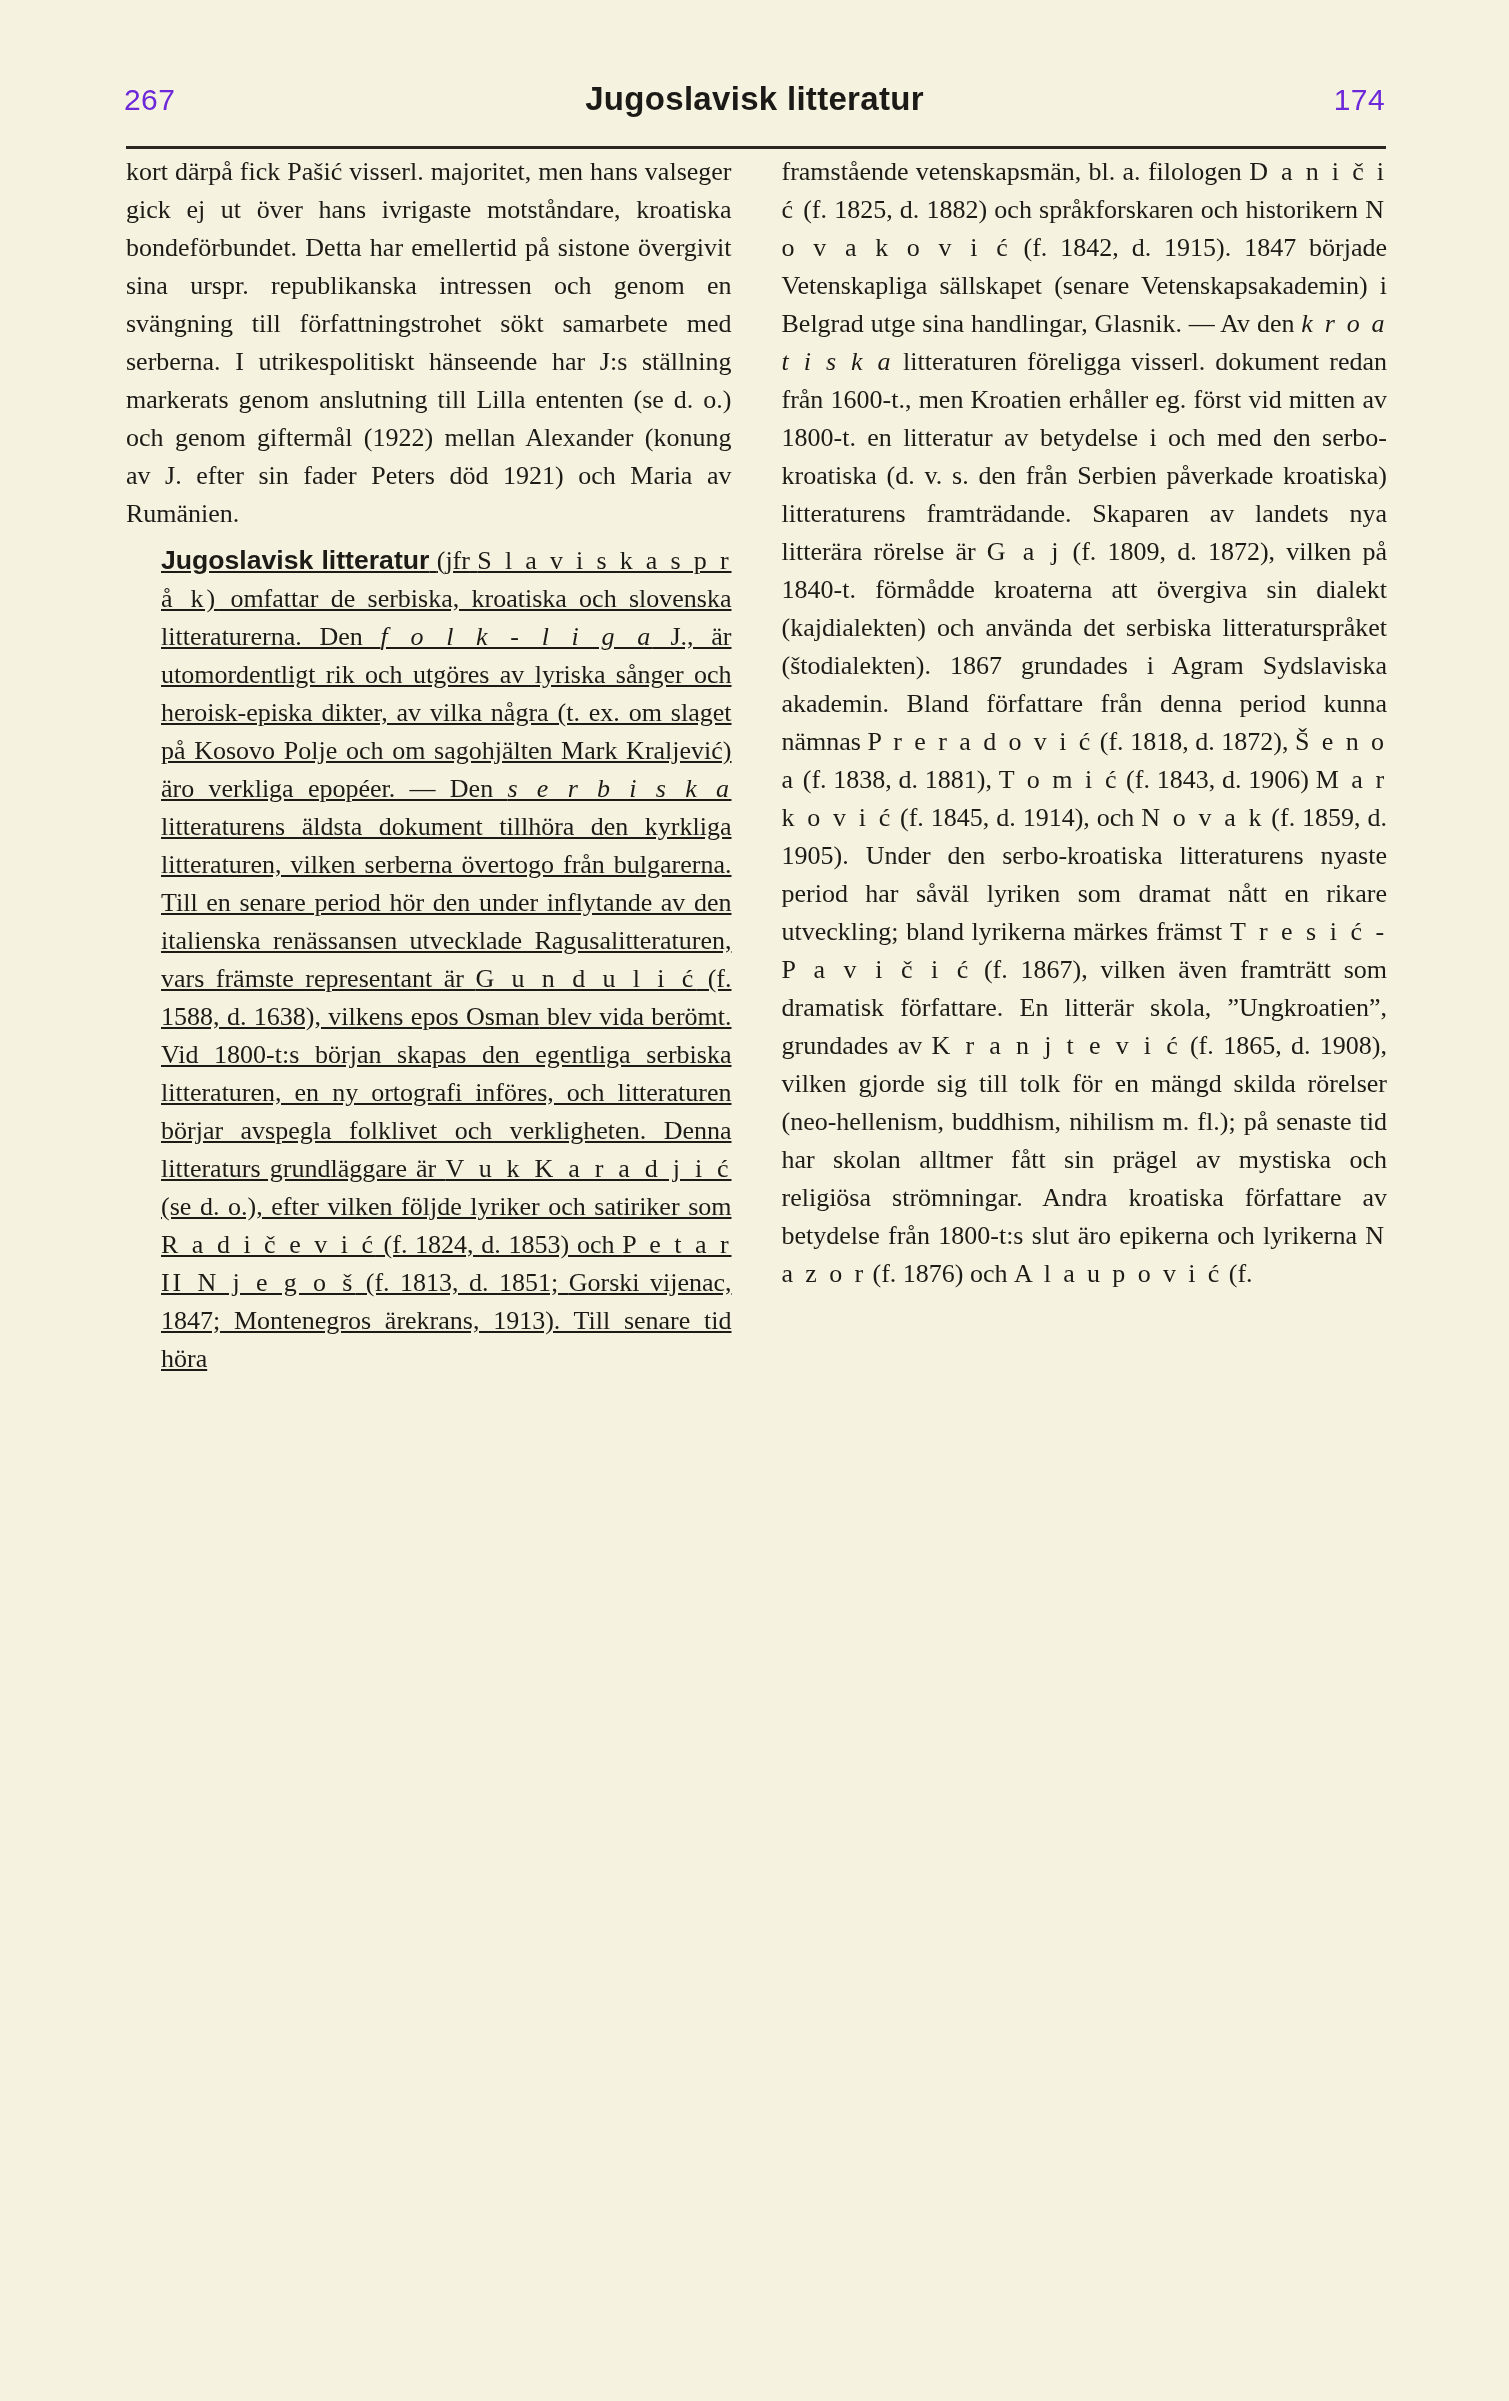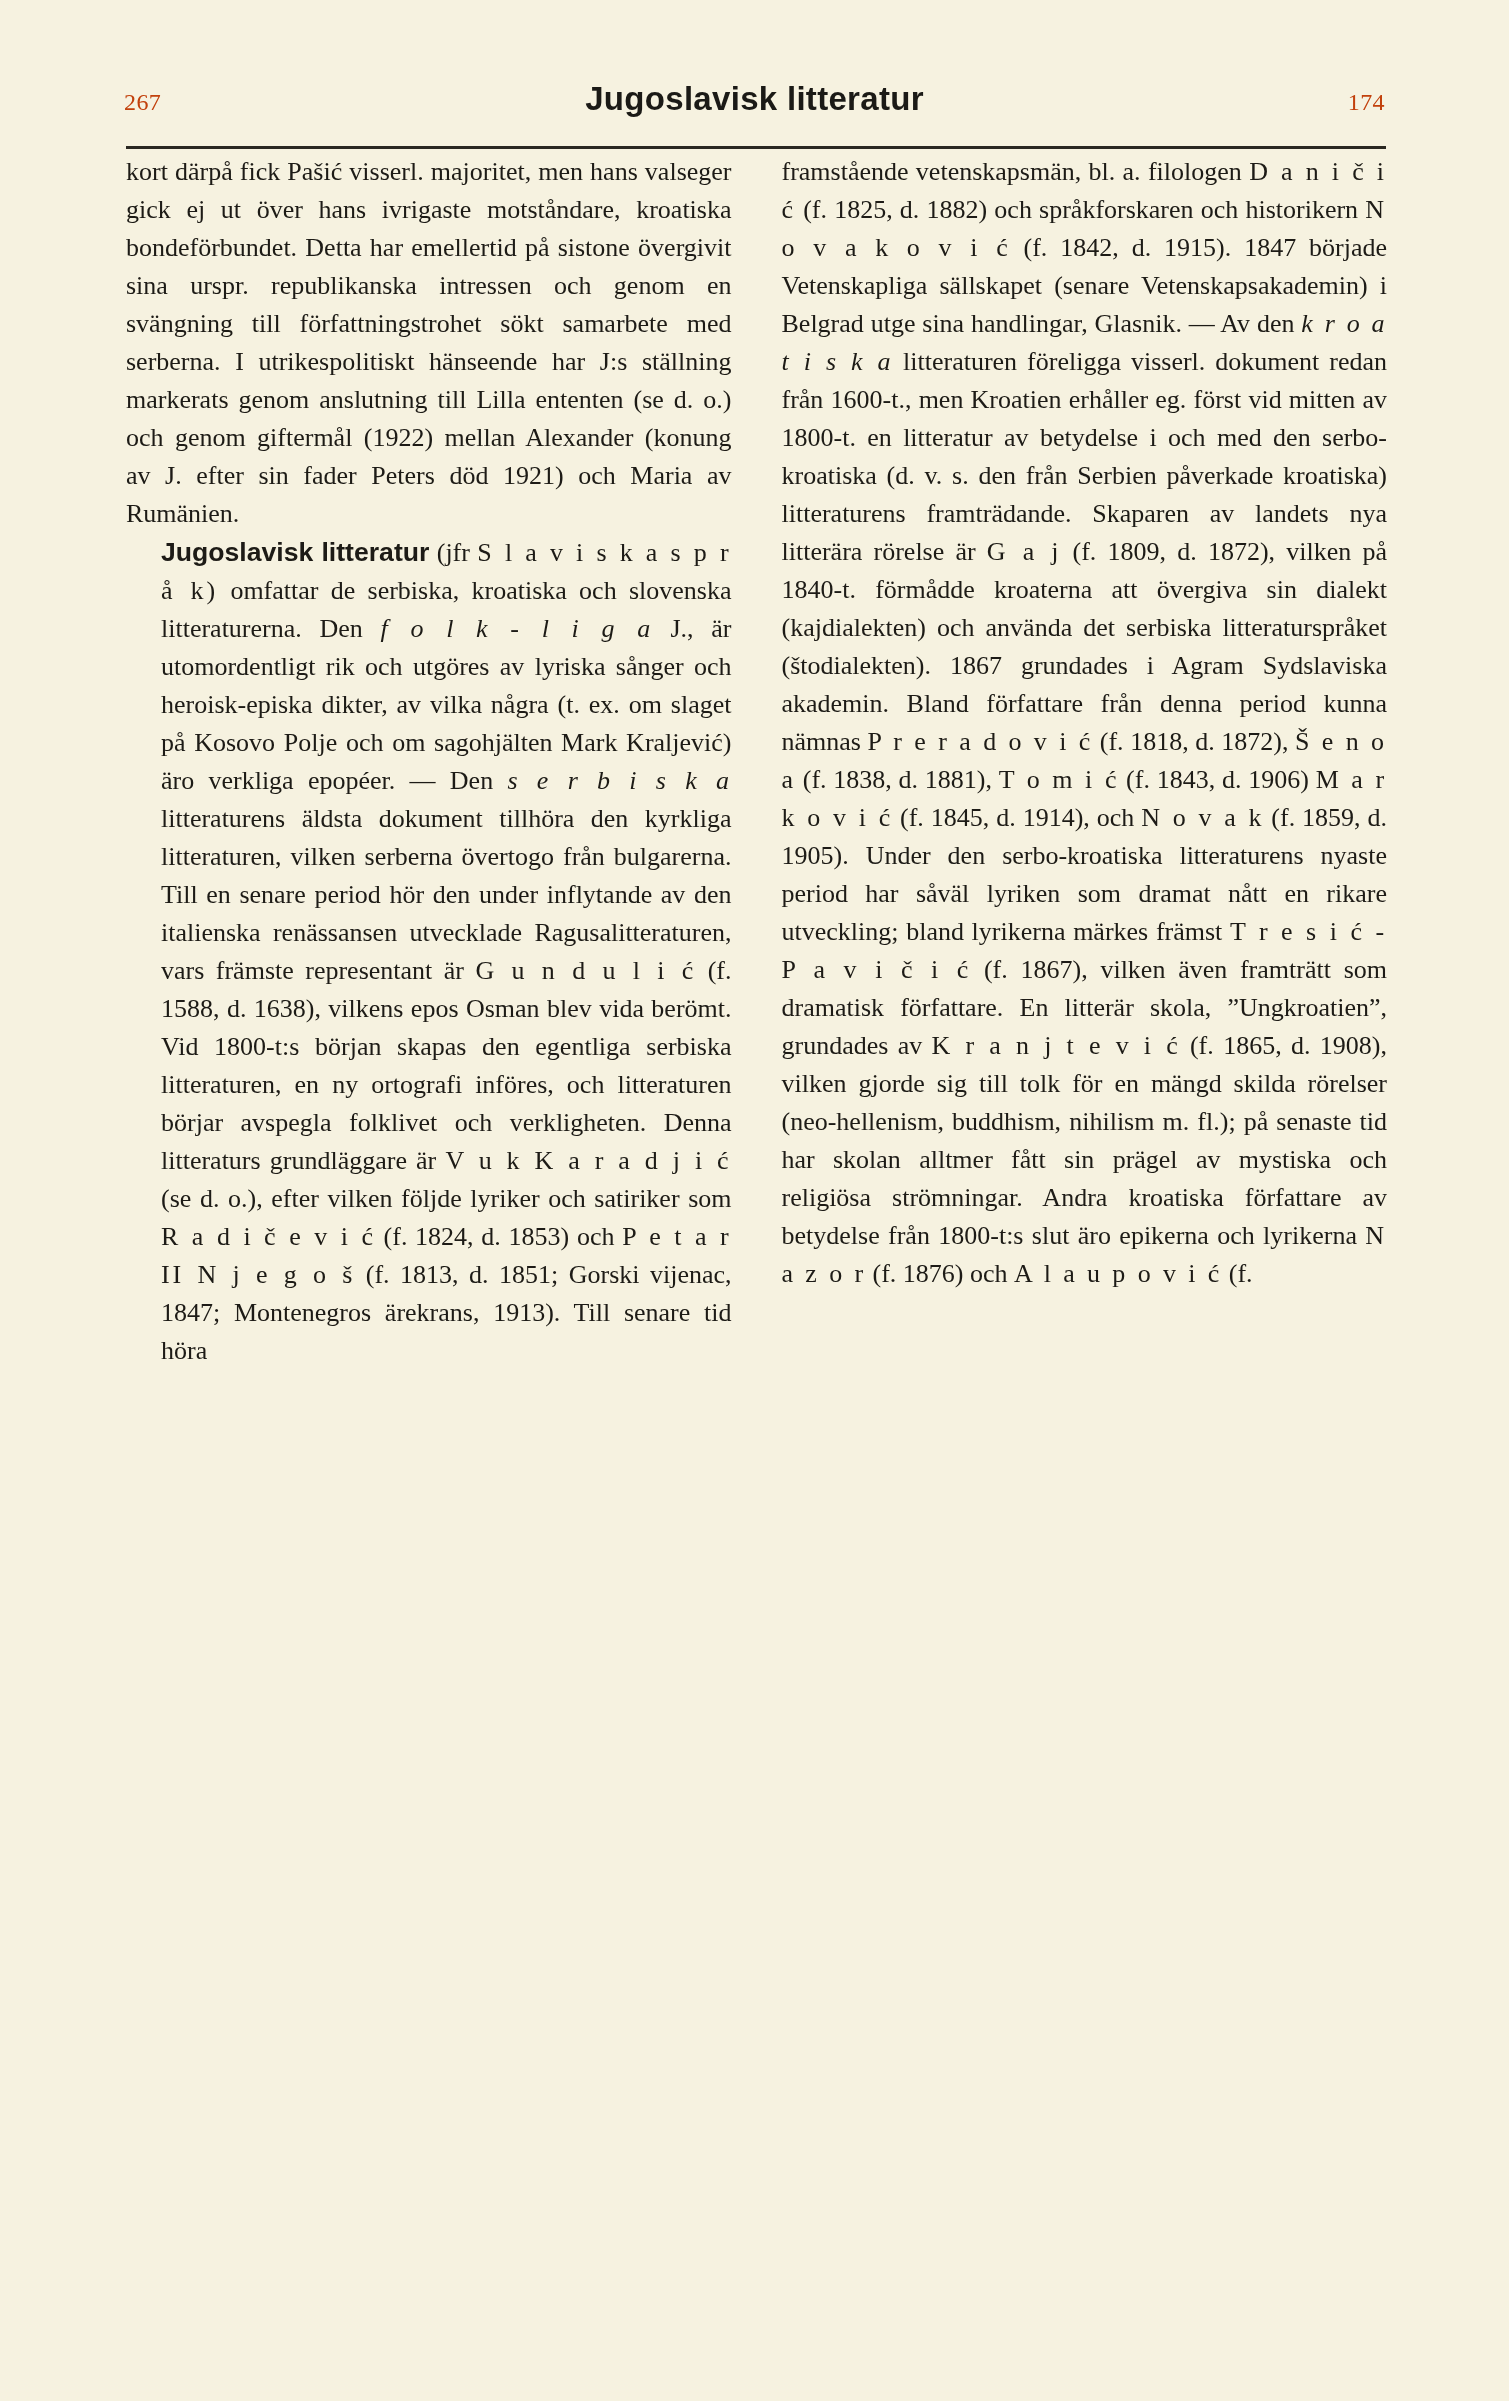--- a/index.html
+++ b/index.html
@@ -26,23 +26,23 @@
     position: absolute;
     top: 80px;
     left: 124px;
     right: 124px;
     height: 58px;
     display: flex;
     align-items: baseline;
     justify-content: space-between;
   }
   .folio {
-    font-size: 24px;
-    font-family: Liberation Serif, serif;
-    color: #c2410c;
+    font-size: 30px;
+    font-family: Liberation Sans, sans-serif;
+    color: #6d28d9;
     letter-spacing: 0.4px;
   }
   .running-title {
     font-size: 33px;
     font-weight: bold;
     font-family: "Liberation Sans", sans-serif;
     letter-spacing: 0.3px;
     color: #1b1a16;
     flex: 1;
     text-align: center;
@@ -69,21 +69,22 @@
   p.para {
     margin: 0;
     font-size: 26px;
     line-height: 38px;
     text-align: justify;
     text-justify: inter-word;
     color: #1d1b16;
     hyphens: manual;
   }
   p.para + p.para {
-    margin-top: 0;
+    margin-top: 8px;
+    text-decoration: underline;
   }
   .sp-before {
     margin-top: 8.3px;
   }
   .hdr-run {
     font-family: "Liberation Sans", sans-serif;
     font-weight: bold;
     font-size: 26.6px;
   }
   .sp {

